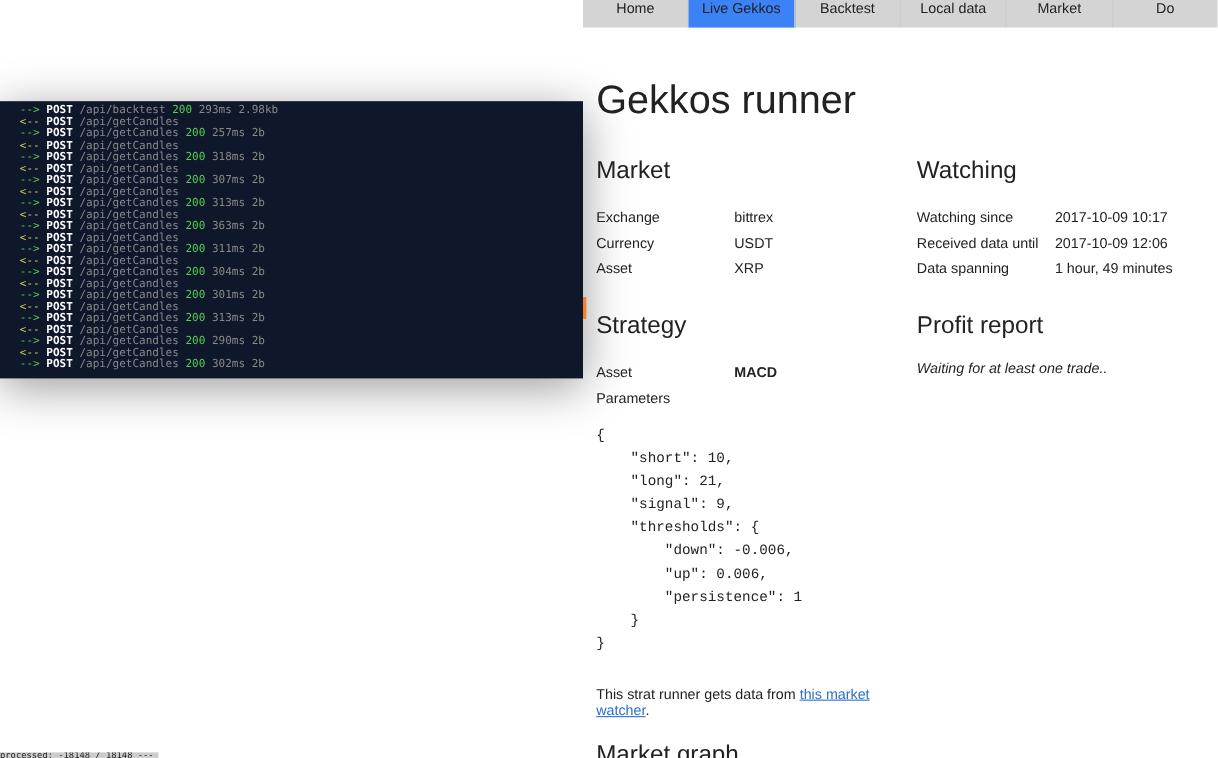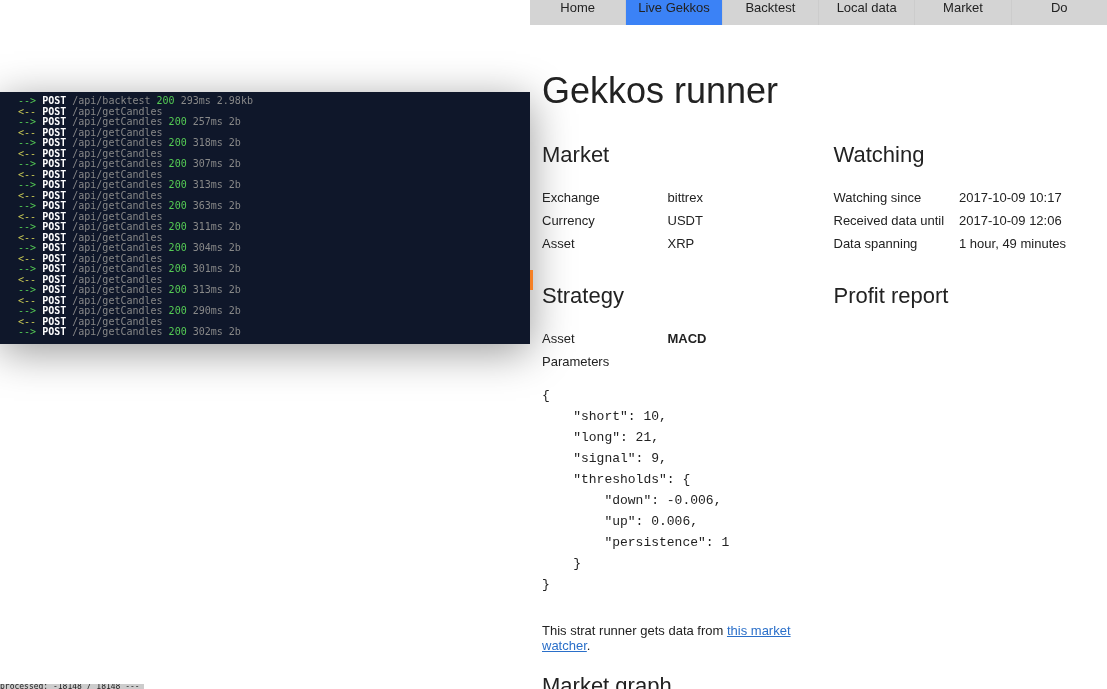--- a/index.html
+++ b/index.html
@@ -274,16 +274,17 @@
           <tr>
             <td>Data spanning</td>
             <td>1 hour, 49 minutes</td>
           </tr>
         </tbody>
           </table>
       </div>
 
       <div class="section">
         <h2 class="section-title">Profit report</h2>
+        <div class="profit-wait">Waiting for at least one trade..</div>
       </div>
     </div>
   </div>
 </div>
 
 </body></html>

